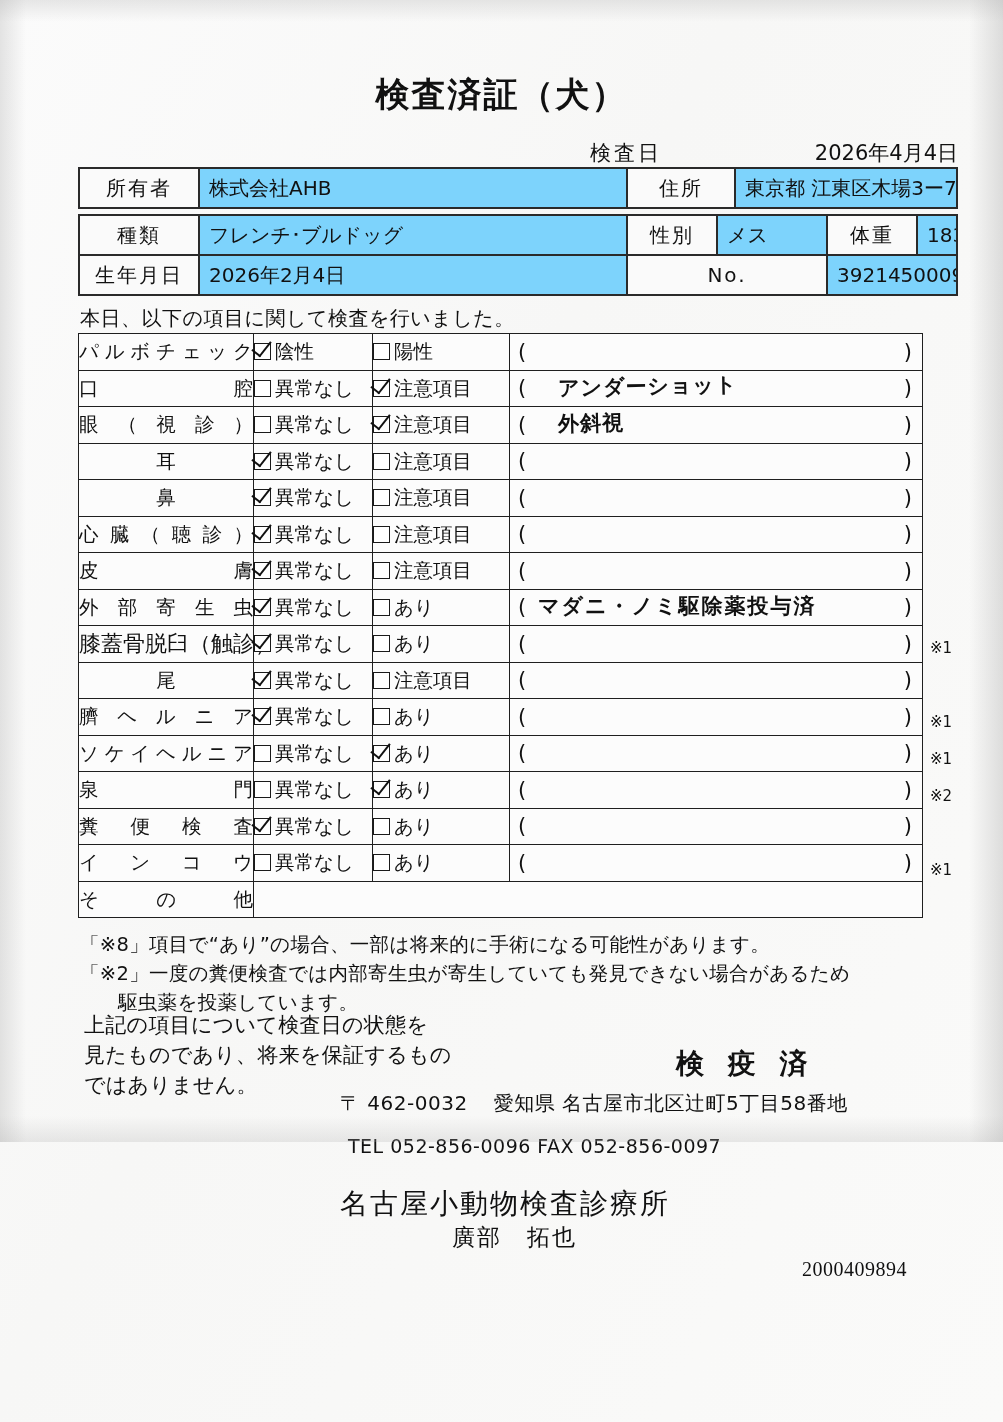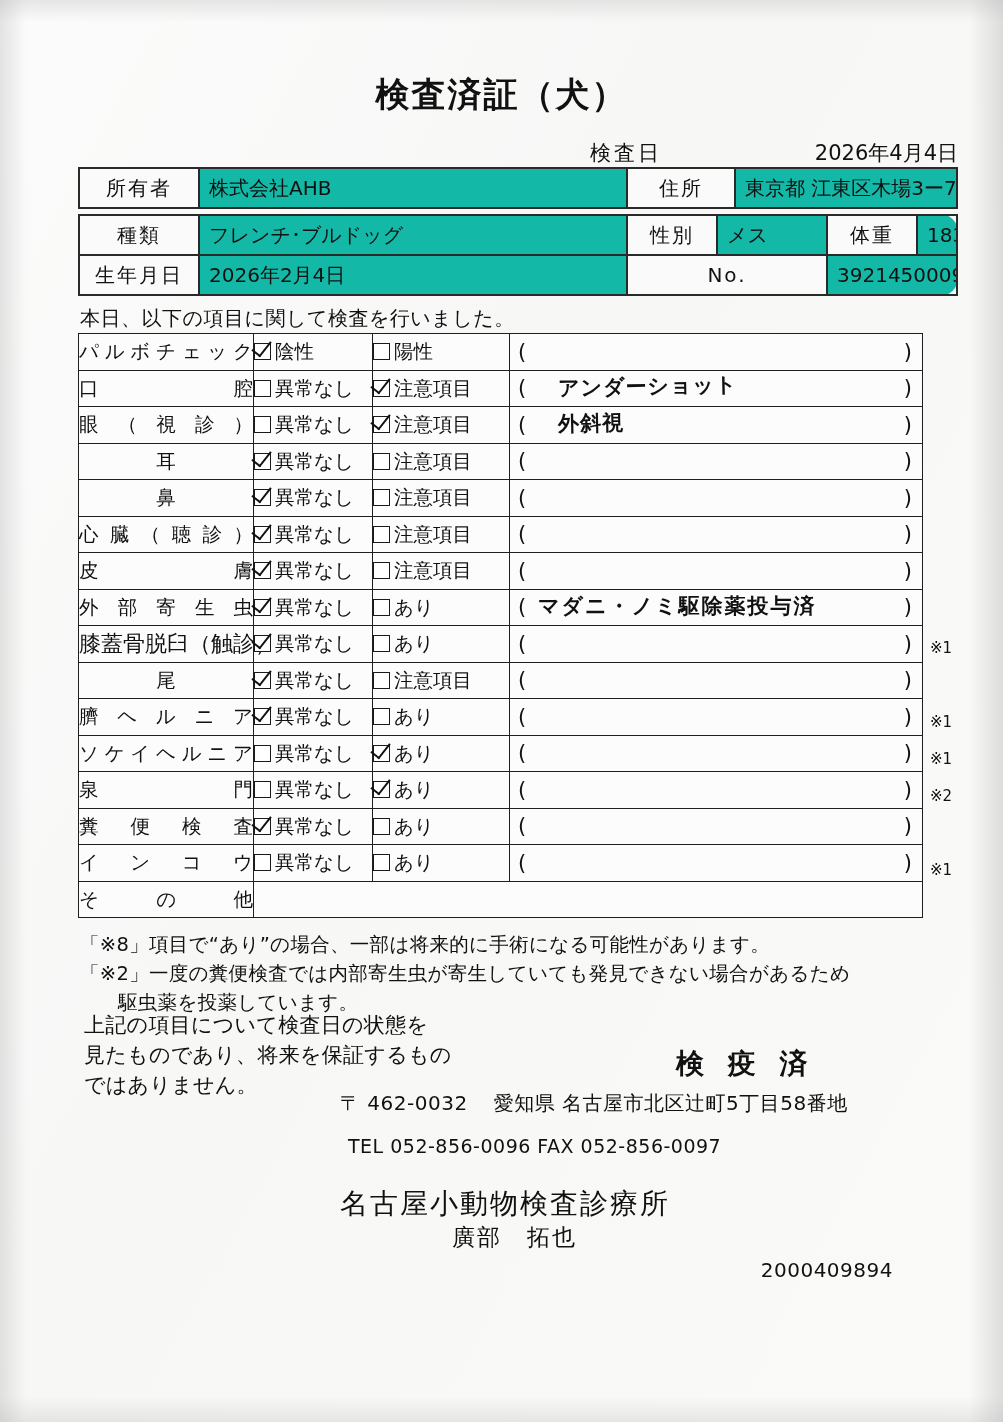--- a/index.html
+++ b/index.html
@@ -36,21 +36,21 @@
     background: linear-gradient(180deg, rgba(175,175,175,0.28), rgba(255,255,255,0));
   }
   .edge-shade.bottom {
     left: 0; right: 0; top: auto; bottom: 0; width: auto; height: 26px;
     background: linear-gradient(0deg, rgba(175,175,175,0.26), rgba(255,255,255,0));
   }
 
   .doc {
     position: relative;
     width: 1003px;
-    height: 1422px;
+    height: 1142px;
   }
 
   
   .title {
     position: absolute;
     top: 72px;
     left: 0;
     width: 1003px;
     text-align: center;
     font-size: 34px;
@@ -80,37 +80,37 @@
     top: 0;
     font-size: 21px;
   }
 
   
   .hdr-table {
     position: absolute;
     left: 78px;
     border-collapse: collapse;
     table-layout: fixed;
-    background: #14b8a6;
+    background: #7dd3fc;
   }
   .hdr-table td {
     border: 2px solid #2a2a2a;
     height: 38px;
     font-size: 20px;
     padding: 0 9px;
     white-space: nowrap;
     overflow: hidden;
   }
   .cell-label {
     text-align: center;
     letter-spacing: 2px;
     background: #fafafa;
   }
   .t-owner { top: 167px; width: 880px; }
-  .t-breed { top: 214px; width: 880px; border-radius: 18px; }
+  .t-breed { top: 214px; width: 880px; }
 
   .num-right { text-align: right; }
 
   
   .statement {
     position: absolute;
     left: 80px;
     top: 305px;
     font-size: 20px;
     letter-spacing: 0.5px;
@@ -282,24 +282,25 @@
   }
   .clinic-person {
     position: absolute;
     left: 452px;
     top: 1222px;
     font-size: 23px;
     letter-spacing: 2px;
   }
   .refno {
     position: absolute;
-    right: 110px;
+    right: 96px;
     top: 1258px;
     font-size: 20px;
     letter-spacing: 0.5px;
+    font-family: Liberation Serif, serif;
   }
 </style>
 </head>
 <body>
 
 <div class="page"></div>
 
 <div class="doc">
 
   <div class="title">検査済証（犬）</div>

